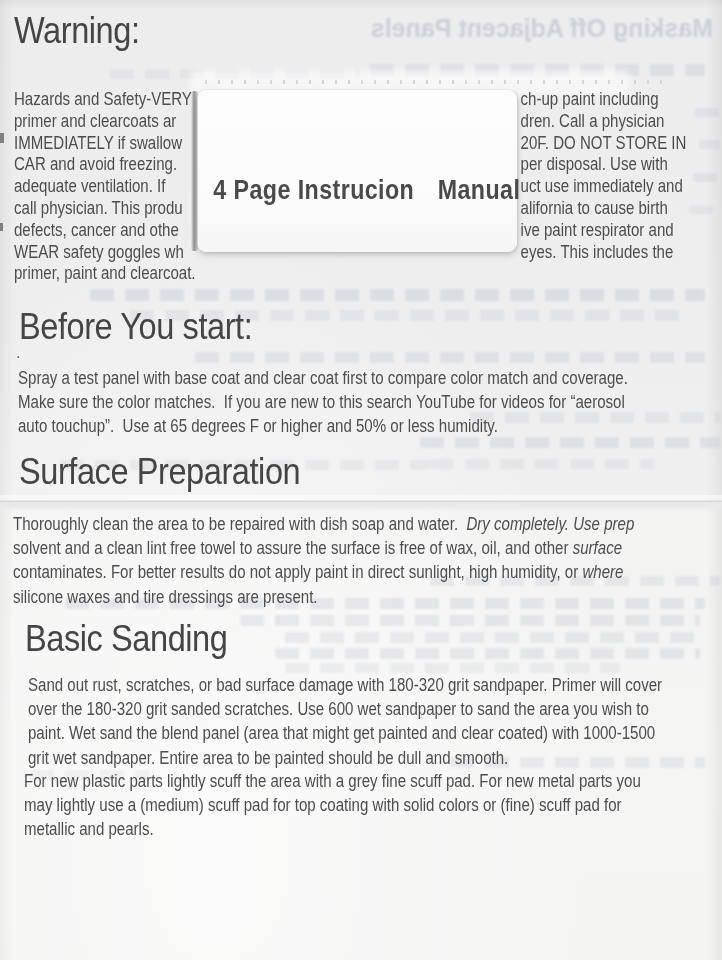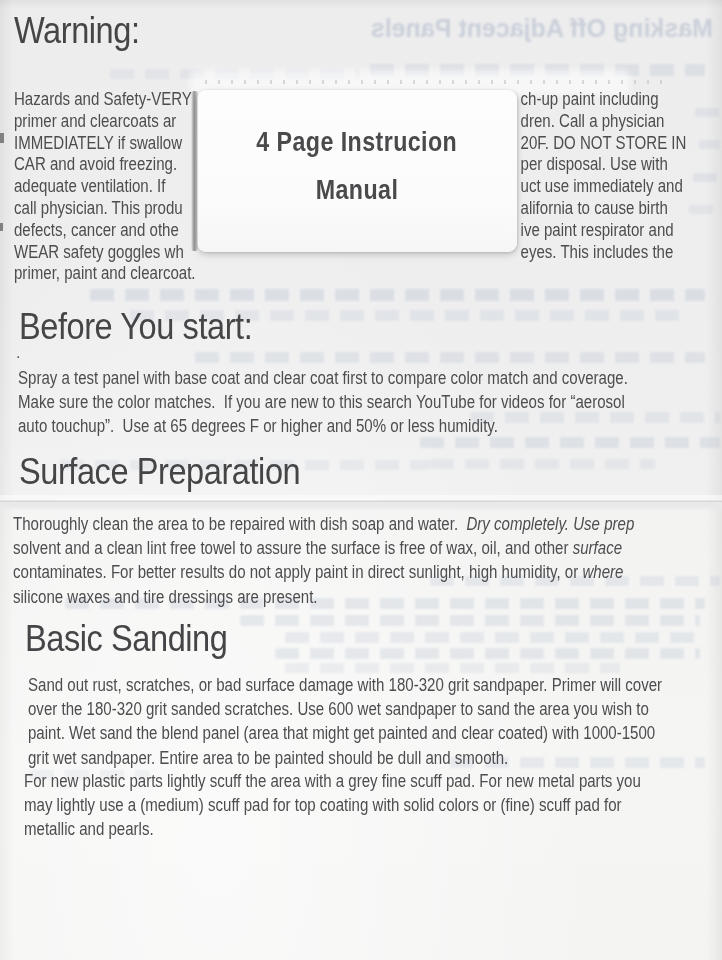--- a/index.html
+++ b/index.html
@@ -30,21 +30,21 @@
   .warn{line-height:21.8px;}
   .warn .wline{position:relative; height:21.8px; white-space:pre;}
   .warn .wl{position:absolute; left:0; top:0;}
   .warn .wr{position:absolute; left:589px; top:0;}
   
   .sticker{
     position:absolute; left:197px; top:90px; width:320px; height:162px; z-index:5;
     background:linear-gradient(180deg,#fdfdfe 0%,#fbfbfc 70%,#f6f6f7 100%);
     border-radius:9px;
     box-shadow:0 3px 7px rgba(0,0,0,.16), 1px 1px 3px rgba(0,0,0,.10), 0 0 0 1px rgba(0,0,0,.02);
-    display:flex; flex-direction:column; align-items:center; padding-top:37px; box-sizing:border-box;
+    display:flex; flex-direction:row; align-items:center; padding-top:37px; box-sizing:border-box;
   }
   .stk-line{
     font-size:27px; line-height:30px; font-weight:700; color:#4a4a4c;
     transform:scaleX(.86); transform-origin:50% 50%; white-space:pre; letter-spacing:.5px;
   }
   .stk-gap{height:18px;}
   .fold{
     position:absolute; left:191px; top:91px; width:7px; height:160px; z-index:6;
     background:linear-gradient(90deg, rgba(60,60,60,0) 0%, rgba(55,55,58,.50) 45%, rgba(110,110,112,.18) 100%);
     filter:blur(.4px); border-radius:3px;

